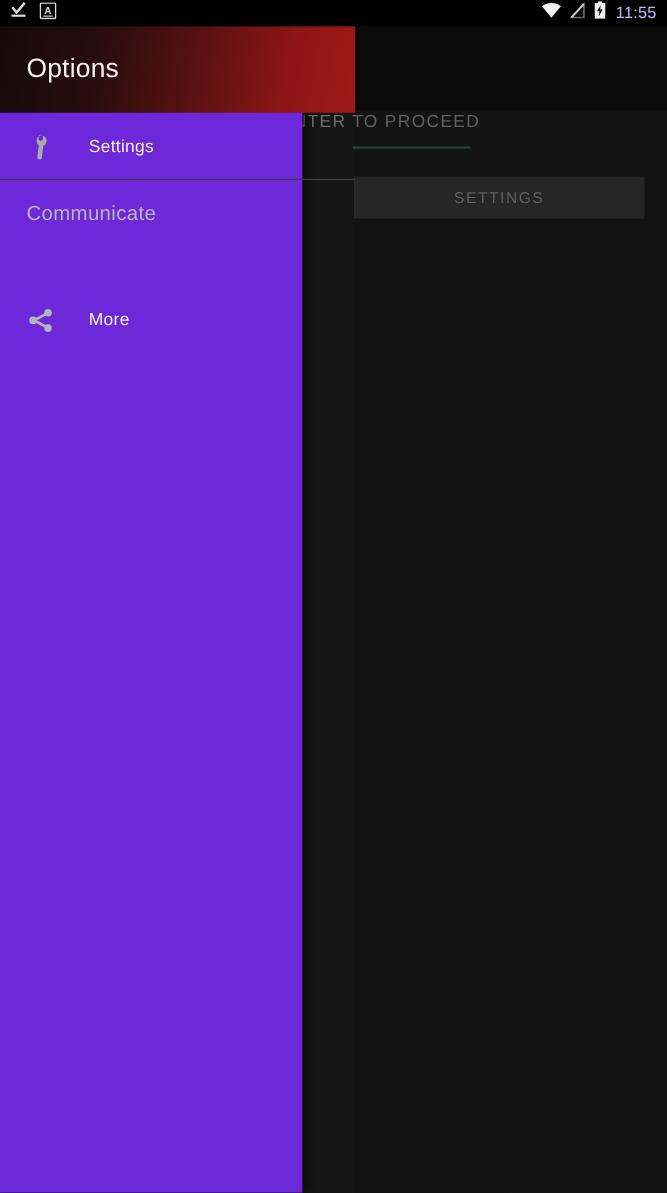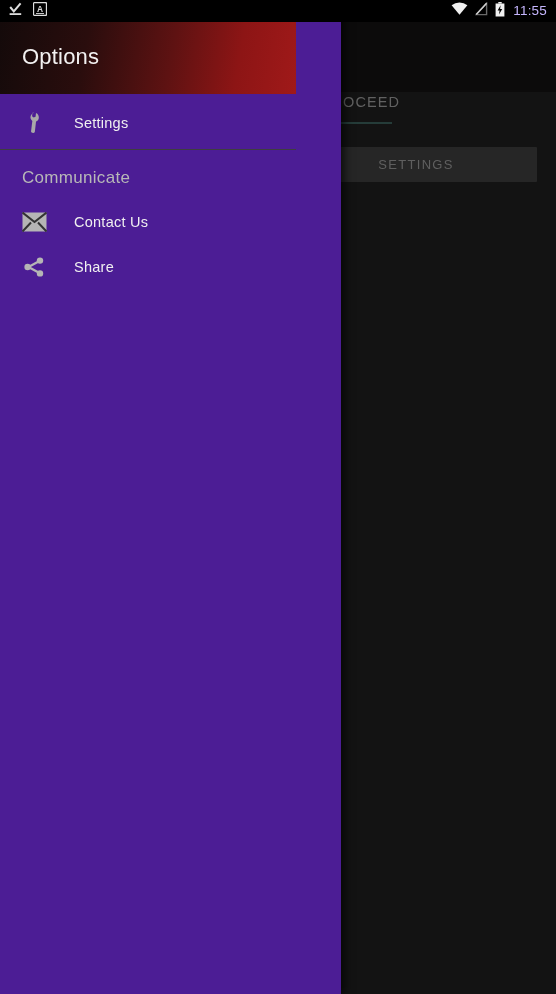--- a/index.html
+++ b/index.html
@@ -110,22 +110,22 @@
     left: 296px; top: 0;
     width: 260px; height: 994px;
     background: rgba(0,0,0,0.12);
     z-index: 10;
   }
 
   
   #drawer {
     position: absolute;
     left: 0; top: 0;
-    width: 341px; height: 994px;
-    background: #4c1d95;
+    width: 252px; height: 994px;
+    background: #6d28d9;
     z-index: 20;
     box-shadow: 3px 0 9px rgba(0,0,0,0.75);
   }
   #drawer-header {
     position: absolute;
     left: 0; top: 0;
     width: 296px; height: 94px;
     background: linear-gradient(100deg, #130a0a 0%, #2a0d0d 30%, #5e1212 58%, #8d1515 80%, #a01919 100%);
   }
   #drawer-title {
@@ -207,41 +207,31 @@
           </g>
         </svg>
       </span>
       <span class="di-label">Settings</span>
     </div>
 
     <div id="drawer-divider"></div>
 
     <div id="section-communicate">Communicate</div>
 
-    <div class="drawer-item" style="top:199px;">
-      <span class="di-icon">
-        <svg width="25" height="20" viewBox="0 0 25 20" aria-hidden="true">
-          <rect x="0.5" y="0.5" width="24" height="19" fill="#b5b5b5"></rect>
-          <path d="M0.5 0.5 L12.5 10 L24.5 0.5" fill="none" stroke="#333333" stroke-width="2"></path>
-          <path d="M0.5 19.5 L9 10.5 M24.5 19.5 L16 10.5" fill="none" stroke="#333333" stroke-width="2"></path>
-        </svg>
-      </span>
-      <span class="di-label">Contact Us</span>
-    </div>
 
     <div class="drawer-item" style="top:244px;">
       <span class="di-icon">
         <svg width="24" height="24" viewBox="0 0 24 24" aria-hidden="true">
           <path d="M6.5 12 L17 6.3 M6.5 12 L17 17.7" stroke="#b5b5b5" stroke-width="2.3" fill="none"></path>
           <circle cx="18" cy="5.6" r="3.2" fill="#b5b5b5"></circle>
           <circle cx="18" cy="18.4" r="3.2" fill="#b5b5b5"></circle>
           <circle cx="5.6" cy="12" r="3.2" fill="#b5b5b5"></circle>
         </svg>
       </span>
-      <span class="di-label">Share</span>
+      <span class="di-label">More</span>
     </div>
 
 
 
   </div>
 
   <div id="statusbar">
     <div class="sb-left">
       <span class="sb-ico">
         <svg width="15" height="15" viewBox="0 0 15 15" aria-hidden="true">

